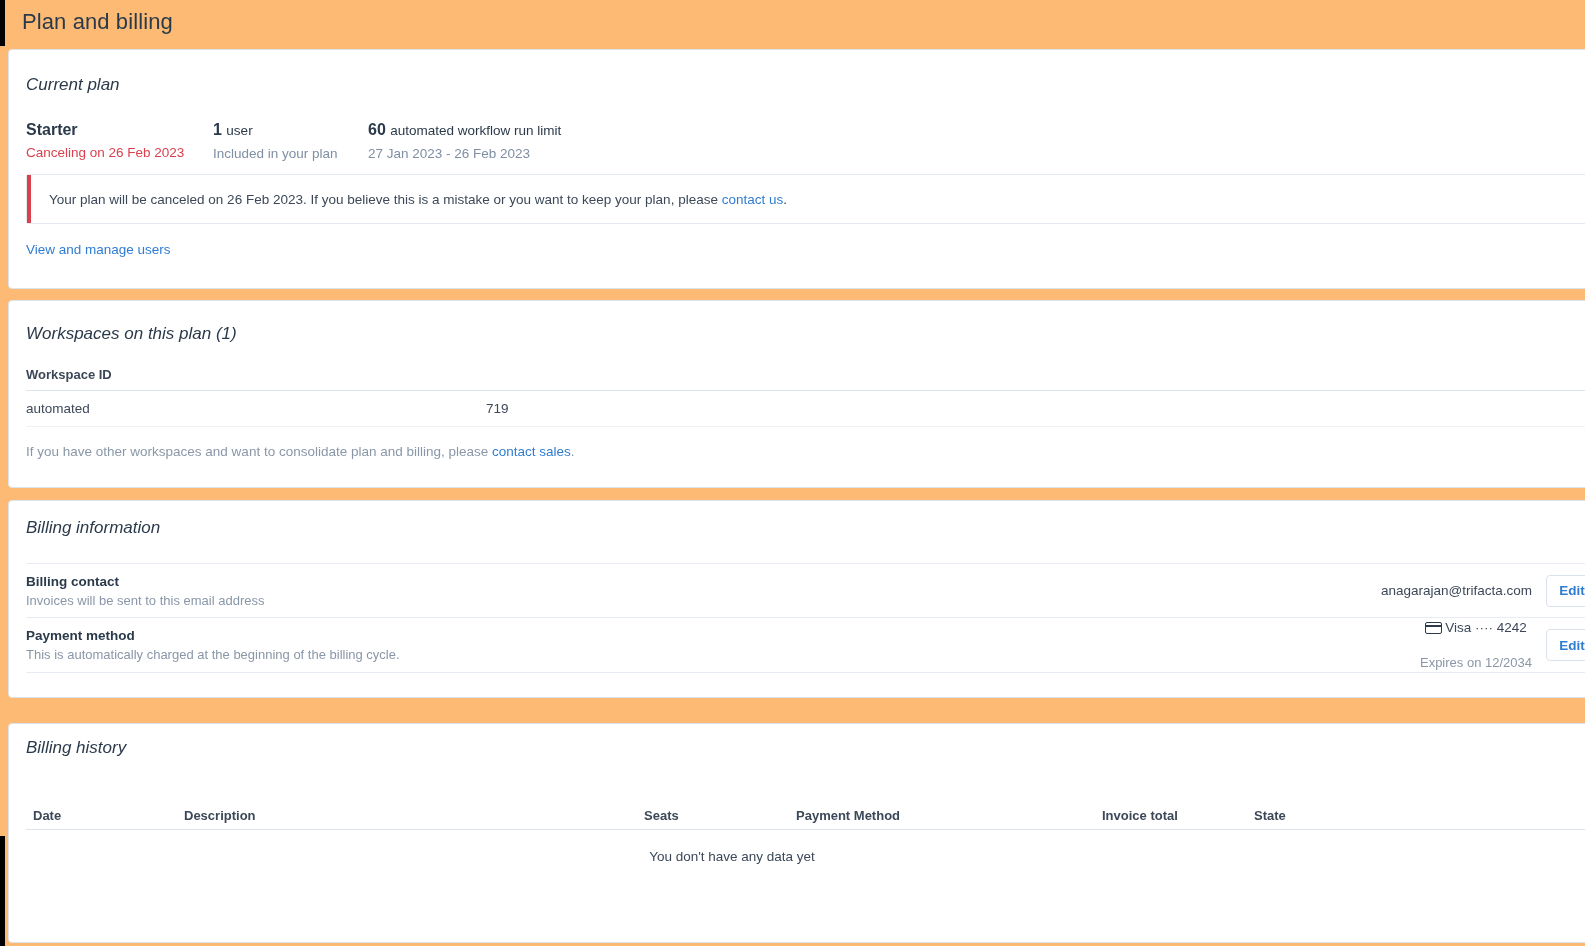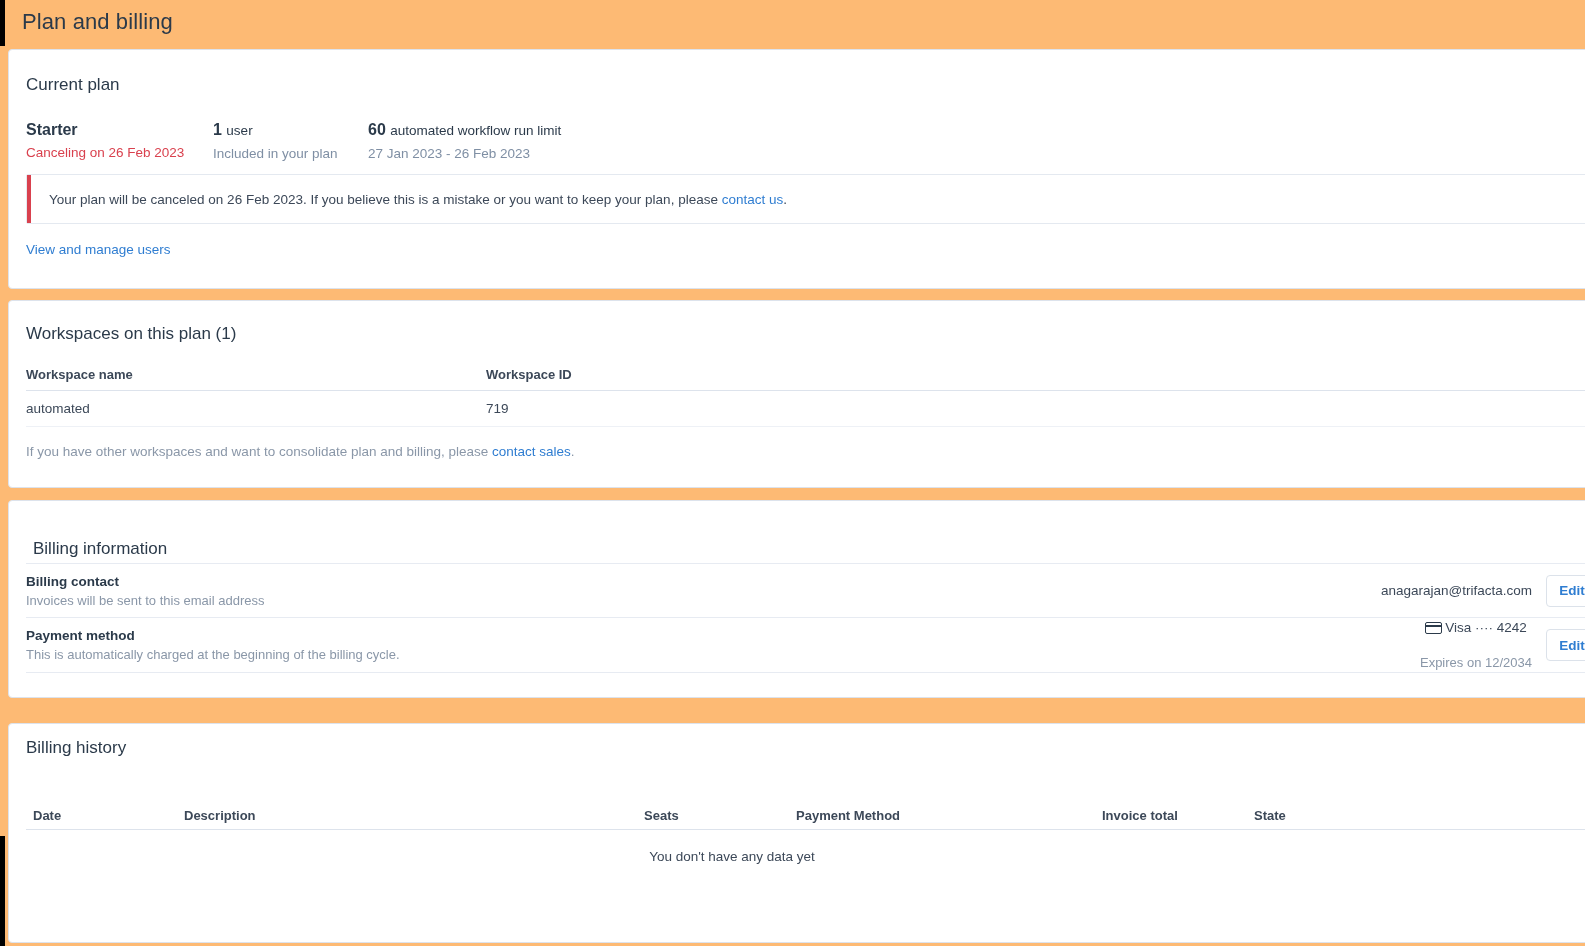--- a/index.html
+++ b/index.html
@@ -56,20 +56,21 @@
   #card-billinginfo{ top: 500px; height: 198px; }
   #card-history    { top: 723px; height: 220px; }
 
   .section-title {
     position: absolute;
     left: 17px;
     font-size: 17px;
     color: #2b3a4a;
     font-weight: 400;
     white-space: nowrap;
+    font-style: italic;
   }
 
   
   .plan-cols {
     position: absolute;
     left: 17px;
     top: 70px;
     display: flex;
   }
   .plan-col { white-space: nowrap; }
@@ -341,37 +342,36 @@
 
     <div class="manage-users">View and manage users</div>
   </div>
 
   <div class="card" id="card-workspaces">
 
     <div class="section-title" style="top:23px;">Workspaces on this plan (1)</div>
 
     <div class="tbl" style="top:58px;">
       <div class="hdr-row">
-        <div class="th col-wsname">Workspace name</div>
         <div class="th col-wsid">Workspace ID</div>
       </div>
       <div class="data-row">
         <div class="td col-wsname">automated</div>
         <div class="td col-wsid">719</div>
       </div>
     </div>
 
     <div class="helper-note">
       <span>If you have other workspaces and want to consolidate plan and billing, please </span><a class="link">contact sales</a><span>.</span>
     </div>
   </div>
 
   <div class="card" id="card-billinginfo">
 
-    <div class="section-title" style="top:38px;margin-left:7px;">Billing information</div>
+    <div class="section-title" style="top:17px;">Billing information</div>
 
     <div class="binfo-rows">
 
       <div class="binfo-row">
         <div class="binfo-left">
           <div class="binfo-label">Billing contact</div>
           <div class="binfo-desc">Invoices will be sent to this email address</div>
         </div>
         <div class="binfo-right">
           <div class="binfo-value">anagarajan@trifacta.com</div>

